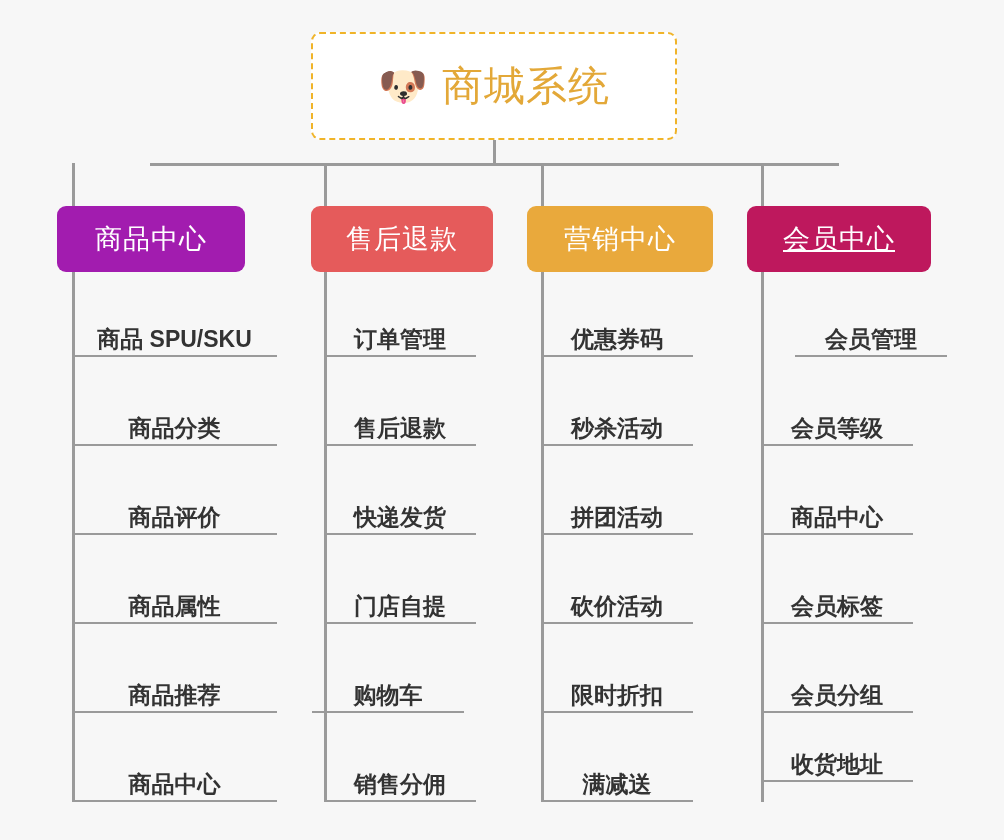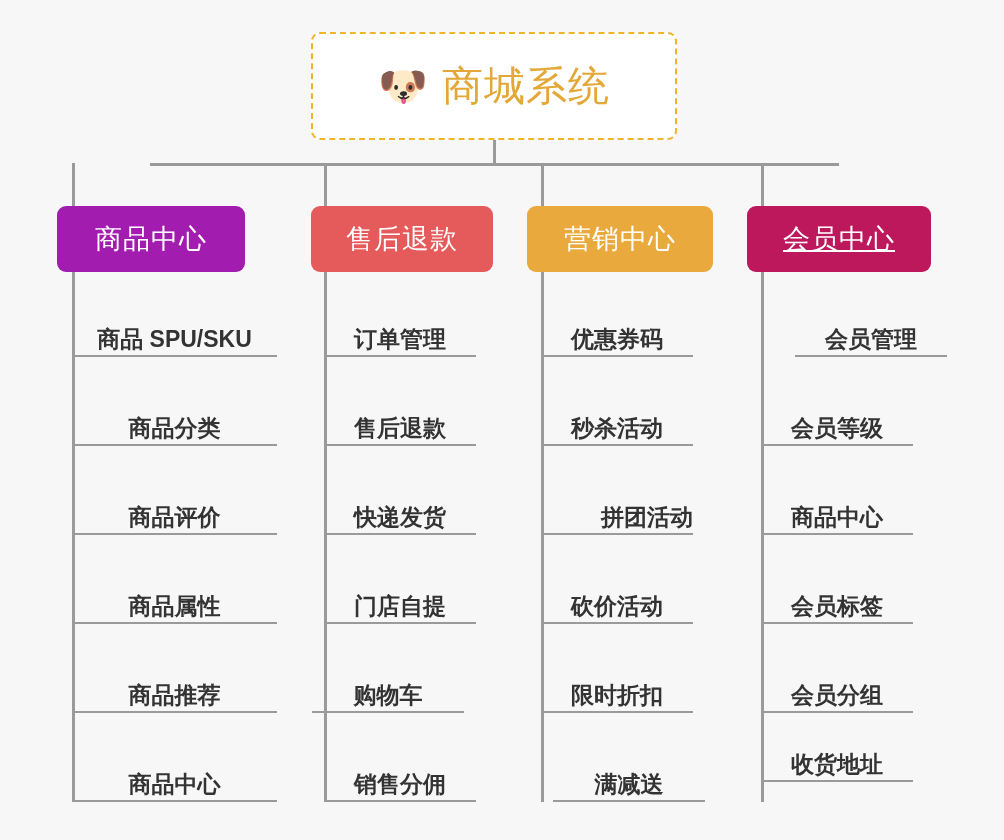--- a/index.html
+++ b/index.html
@@ -175,30 +175,30 @@
         <div class="cat-header" style="width: 186px; background: rgb(233, 169, 60);">
           <span>营销中心</span>
         </div>
         <div class="spine" style="left: 14px; top: 66px; height: 530px; background: rgb(154, 154, 154);"></div>
         <div class="leaf" style="left: 14px; width: 152px; top: 101px; height: 50px; border-bottom-color: rgb(154, 154, 154);">
           <span class="leaf-label">优惠券码</span>
         </div>
         <div class="leaf" style="left: 14px; width: 152px; top: 190px; height: 50px; border-bottom-color: rgb(154, 154, 154);">
           <span class="leaf-label">秒杀活动</span>
         </div>
-        <div class="leaf" style="left: 14px; width: 152px; top: 279px; height: 50px; border-bottom-color: rgb(154, 154, 154); justify-content: flex-end;">
+        <div class="leaf" style="left: 14px; width: 152px; top: 279px; height: 50px; border-bottom-color: rgb(154, 154, 154);">
           <span class="leaf-label">拼团活动</span>
         </div>
         <div class="leaf" style="left: 14px; width: 152px; top: 368px; height: 50px; border-bottom-color: rgb(154, 154, 154);">
           <span class="leaf-label">砍价活动</span>
         </div>
         <div class="leaf" style="left: 14px; width: 152px; top: 457px; height: 50px; border-bottom-color: rgb(154, 154, 154);">
           <span class="leaf-label">限时折扣</span>
         </div>
-        <div class="leaf" style="left: 26px; width: 152px; top: 546px; height: 50px; border-bottom-color: rgb(154, 154, 154); align-items: flex-end;">
+        <div class="leaf" style="left: 14px; width: 152px; top: 546px; height: 50px; border-bottom-color: rgb(154, 154, 154); align-items: flex-end;">
           <span class="leaf-label">满减送</span>
         </div>
       </div>
       <div class="column" style="left: 747px; width: 184px;">
         <div class="cat-header" style="width: 184px; background: #be185d; text-decoration: underline;">
           <span>会员中心</span>
         </div>
         <div class="spine" style="left: 14px; top: 66px; height: 530px; background: rgb(154, 154, 154);"></div>
         <div class="leaf" style="left: 14px; width: 152px; top: 101px; height: 50px; border-bottom-color: rgb(154, 154, 154); margin-left: 34px;">
           <span class="leaf-label">会员管理</span>

